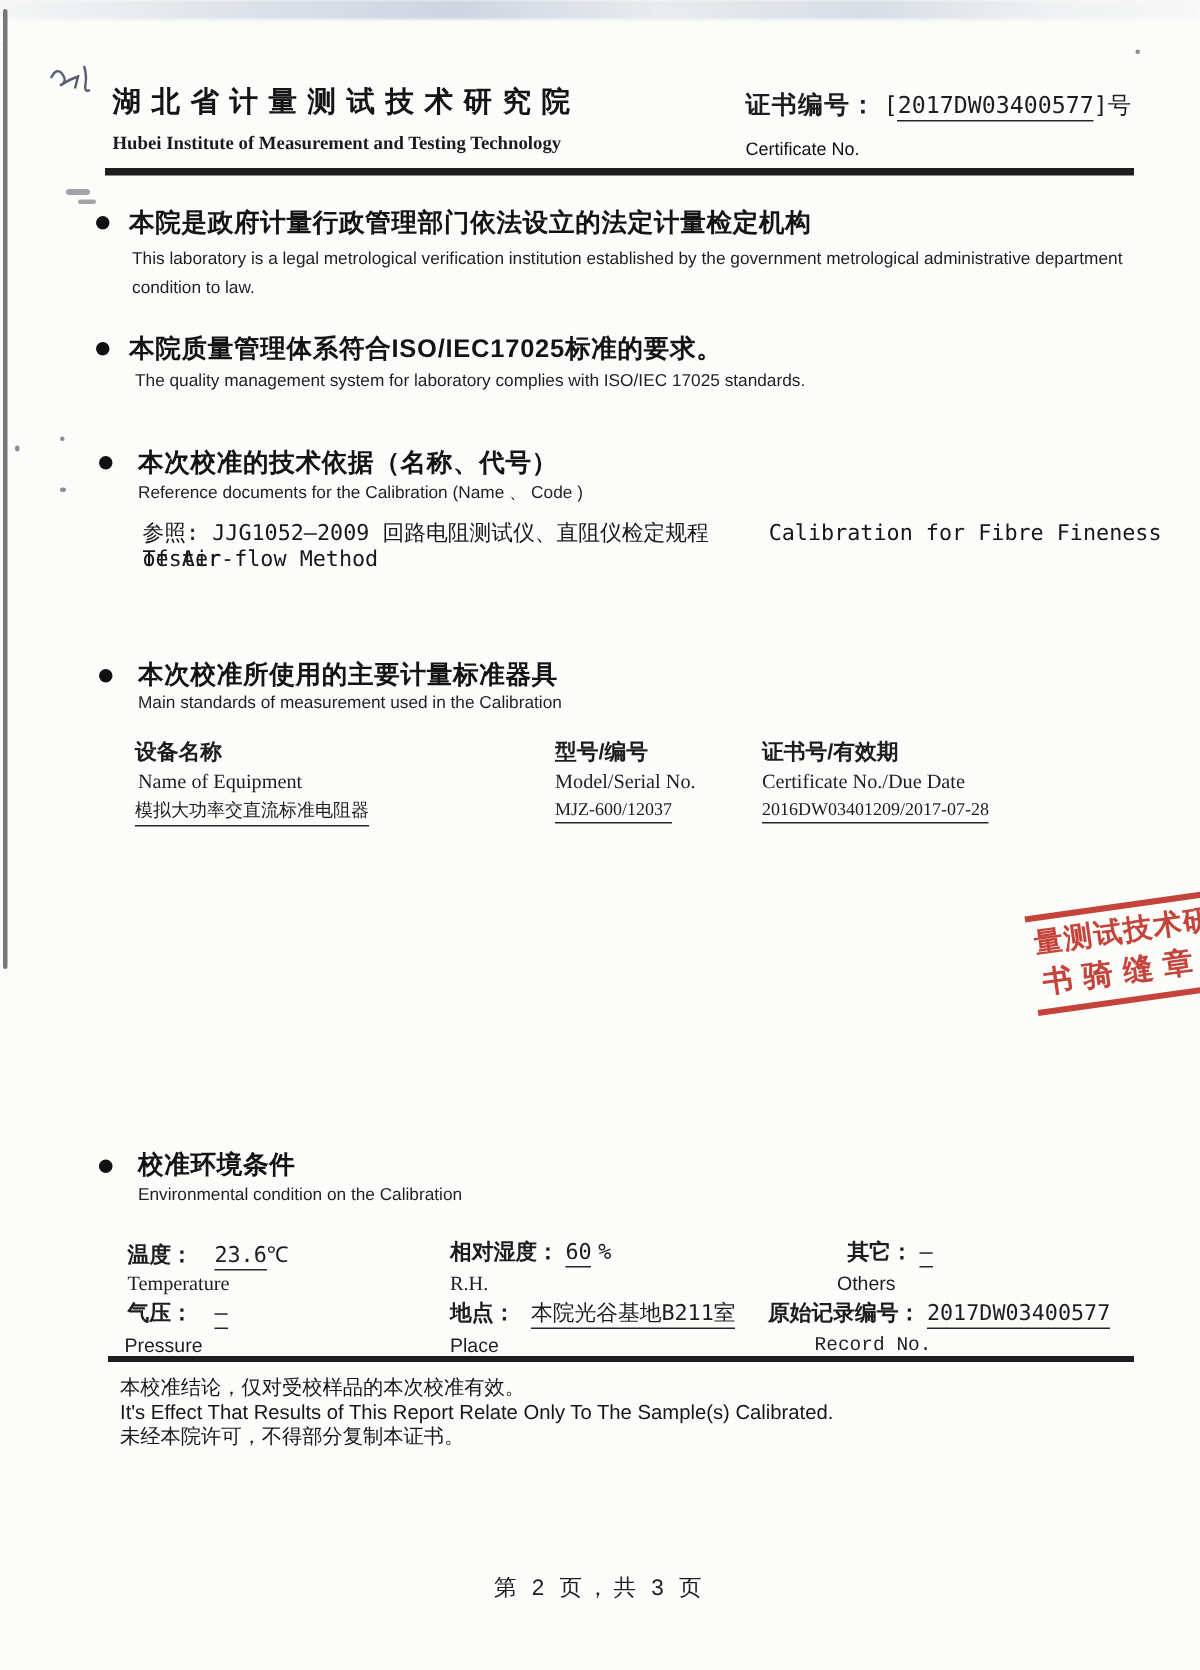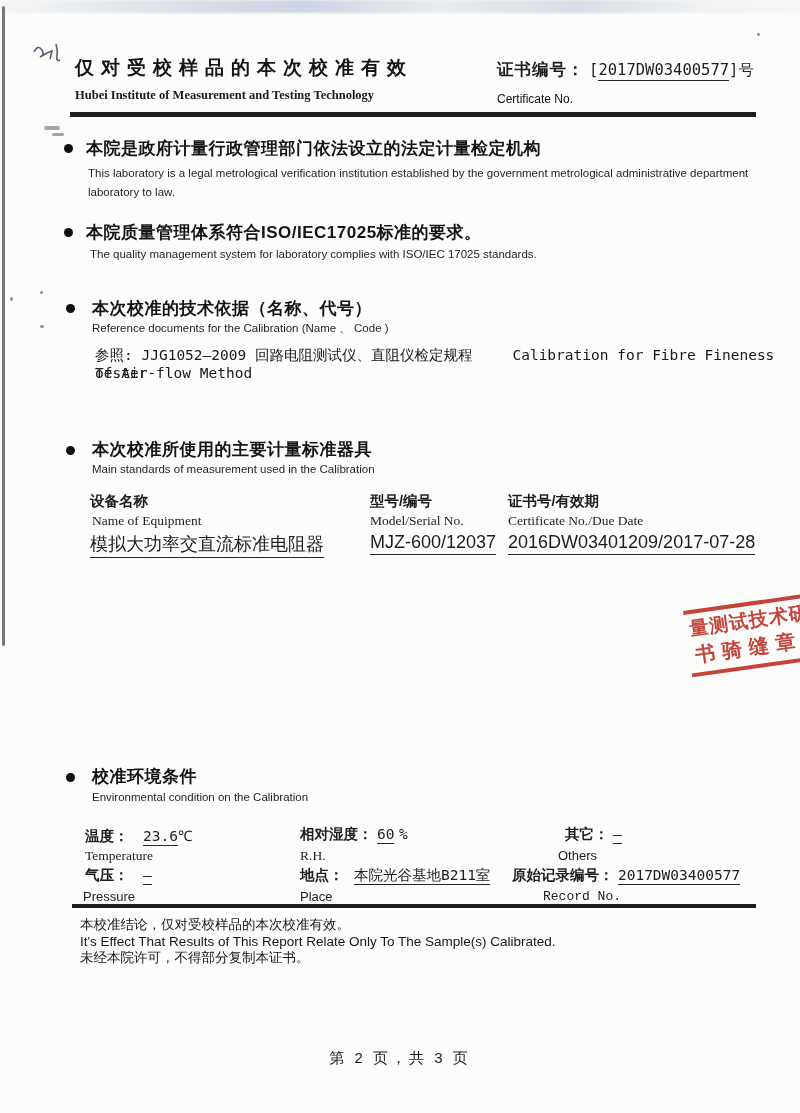--- a/index.html
+++ b/index.html
@@ -25,21 +25,21 @@
   .rule2{left:72px;top:904px;width:684px;height:4px;}
   
   .bullet{width:9px;height:9px;border-radius:50%;background:#111;}
   .h-cn{font-size:17px;font-weight:bold;color:#141414;letter-spacing:.5px;}
   .h-en{font-size:11.5px;color:#1f1f1f;}
   .ref-line{font-family:"DejaVu Sans Mono",monospace;font-size:14.5px;color:#181818;}
   .u{border-bottom:1.4px solid #262626;padding-bottom:1px;}
   
   .t-cn{font-size:14.5px;font-weight:bold;}
   .t-en{font-size:13.5px;font-family:"Liberation Serif",serif;}
-  .t-val{font-size:18px;font-family:Liberation Sans, sans-serif;}
+  .t-val{font-size:12px;font-family:Liberation Serif, serif;}
   
   .e-cn{font-size:14.5px;font-weight:bold;}
   .e-val{font-size:14.5px;font-family:"DejaVu Sans Mono",monospace;}
   .e-en-serif{font-size:13.5px;font-family:"Liberation Serif",serif;}
   .e-en-sans{font-size:13px;}
   
   .f-cn{font-size:13.5px;color:#161616;}
   .f-en{font-size:13.5px;color:#161616;}
   .pagenum{left:0;top:1049px;width:800px;text-align:center;font-size:15px;letter-spacing:3px;color:#202020;}
   
@@ -59,33 +59,33 @@
 <svg class="abs" style="left:30px;top:38px;" width="44" height="30">
   <path d="M4 14 q4 -8 8 -2 q3 5 -2 7 q6 -4 12 -6 l-2 8 M26 6 q2 6 1 12 q-1 6 3 4" stroke="#3c4358" stroke-width="1.6" fill="none" opacity="0.85"></path>
 </svg>
 <div class="abs smudge" style="left:44px;top:126px;width:16px;height:4px;"></div>
 <div class="abs smudge" style="left:52px;top:133px;width:12px;height:3px;"></div>
 <div class="abs speck" style="left:757px;top:33px;width:3px;height:3px;"></div>
 <div class="abs speck" style="left:10px;top:297px;width:3px;height:4px;"></div>
 <div class="abs speck" style="left:40px;top:291px;width:3px;height:3px;"></div>
 <div class="abs speck" style="left:40px;top:325px;width:4px;height:3px;"></div>
 
-<div class="abs org-cn">仅对受校样品的本次校准有效</div>
+<div class="abs org-cn">湖北省计量测试技术研究院</div>
 <div class="abs org-en">Hubei Institute of Measurement and Testing Technology</div>
 <div class="abs cert-line">
   <span class="cert-label">证书编号：</span>
   <span class="cert-val">[</span><span class="cert-val u">2017DW03400577</span><span class="cert-val">]号</span>
 </div>
 <div class="abs cert-en">Certificate No.</div>
 <div class="abs rule rule1"></div>
 
 <div class="abs bullet" style="left:64px;top:144px;"></div>
 <div class="abs h-cn" style="left:86px;top:137px;">本院是政府计量行政管理部门依法设立的法定计量检定机构</div>
 <div class="abs h-en" style="left:88px;top:167px;">This laboratory is a legal metrological verification institution established by the government metrological administrative department</div>
-<div class="abs h-en" style="left:88px;top:186px;">laboratory to law.</div>
+<div class="abs h-en" style="left:88px;top:186px;">condition to law.</div>
 
 <div class="abs bullet" style="left:64px;top:228px;"></div>
 <div class="abs h-cn" style="left:86px;top:221px;">本院质量管理体系符合ISO/IEC17025标准的要求。</div>
 <div class="abs h-en" style="left:90px;top:248px;">The quality management system for laboratory complies with ISO/IEC 17025 standards.</div>
 
 <div class="abs bullet" style="left:66px;top:304px;"></div>
 <div class="abs h-cn" style="left:92px;top:297px;">本次校准的技术依据（名称、代号）</div>
 <div class="abs h-en" style="left:92px;top:321px;">Reference documents for the Calibration (Name 、 Code )</div>
 <div class="abs ref-line" style="left:95px;top:346px;">
   <span>参照: JJG1052—2009 回路电阻测试仪、直阻仪检定规程</span><span style="display:inline-block;width:40px;"></span><span>Calibration for Fibre Fineness Tester</span>

